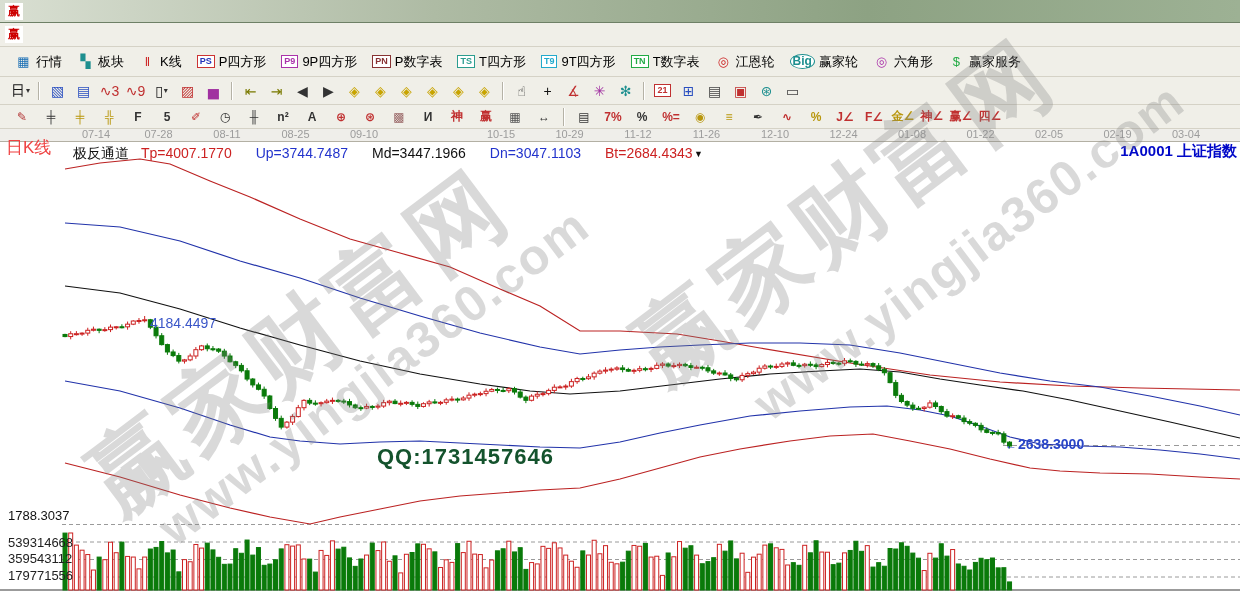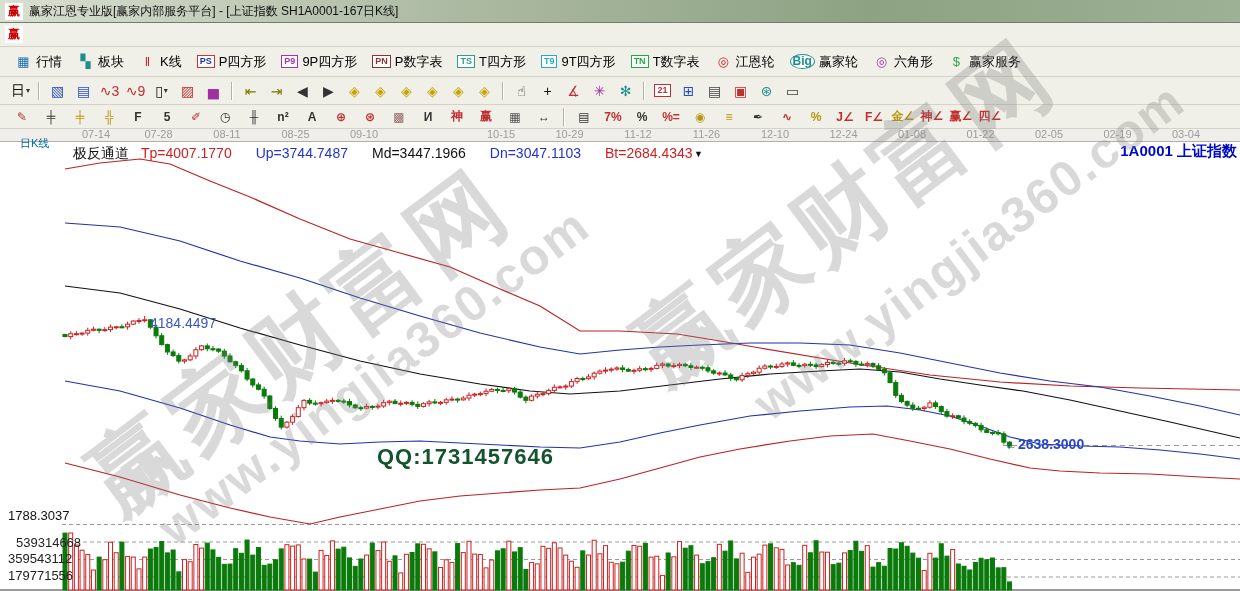--- a/index.html
+++ b/index.html
@@ -26,46 +26,45 @@
   .tb3 .ibtn{width:26px;height:19px;font-size:12px;font-weight:bold}
   .caret{font-size:8px;color:#333;margin-left:1px}
   .sep{width:1px;height:18px;background:#b5b2a6;border-right:1px solid #fff;margin:0 4px;flex:0 0 auto}
   
   .dateaxis{height:12px;background:#efeeea;border-bottom:1px solid #b3b0a4;position:relative;font-size:11px;color:#9c9c9c}
   .dateaxis span{position:absolute;top:-1px;transform:translateX(-50%);white-space:nowrap}
   
   .chart{position:relative;height:450px;background:#fff}
   .chart svg{position:absolute;left:0;top:0;z-index:1}
   .lbl{position:absolute;z-index:3;white-space:nowrap}
-  .kperiod{left:20px;top:-6px;font-size:11px;color:#0369a1}
+  .kperiod{left:6px;top:-6px;font-size:17px;color:#ef4444}
   .indline{left:73px;top:3px;font-size:14px;display:flex;gap:12px;align-items:baseline}
   .indname{color:#111}
   .symlabel{right:3px;top:0;font-size:15px;font-weight:bold;color:#0008c8}
   .marker-tri{left:694px;top:7px;font-size:9px;color:#111}
   .peak{left:150px;top:173px;font-size:14px;color:#3a56c8}
   .lastp{left:1005px;top:294px;font-size:14px;color:#2a46c8;font-weight:bold}
   .lastp i{font-style:normal;font-size:12px;margin-right:1px}
   .pricefloor{left:8px;top:366px;font-size:13px;color:#111}
-  .vols1{left:16px;top:393px}  .vols2{left:8px;top:409px}  .vols3{left:8px;top:426px}
+  .vols1{left:8px;top:393px}  .vols2{left:8px;top:409px}  .vols3{left:8px;top:426px}
   .volscale{font-size:13px;color:#222}
   .qq{left:377px;top:302px;font-size:22px;font-weight:bold;color:#14532d;letter-spacing:1px;z-index:2}
   
   .wm{position:absolute;z-index:50;pointer-events:none;white-space:nowrap;font-weight:bold;
       color:rgba(128,128,128,0.30);transform-origin:0 50%;transform:rotate(-37deg)}
   .wm-cn{font-size:92px;letter-spacing:8px}
   .wm-url{font-size:50px;letter-spacing:2px}
   .wm1a{left:100px;top:430px}  .wm1b{left:165px;top:505px}
   .wm2a{left:645px;top:300px}  .wm2b{left:760px;top:380px}
 </style>
 </head>
 <body>
 
 <div class="titlebar">
   <span class="logo">赢</span>
-  <span class="title-text">赢家江恩专业版[赢家内部服务平台] - [上证指数  SH1A0001-167日K线]</span>
 </div>
 
 <div class="menubar">
   <span class="logo">赢</span>
 </div>
 
 <div class="tb tb1" id="toolbar-quick">
     <span class="tbtn">
       <span class="icon16" style="color: rgb(26, 111, 181);">▦</span>
       <span>行情</span>

